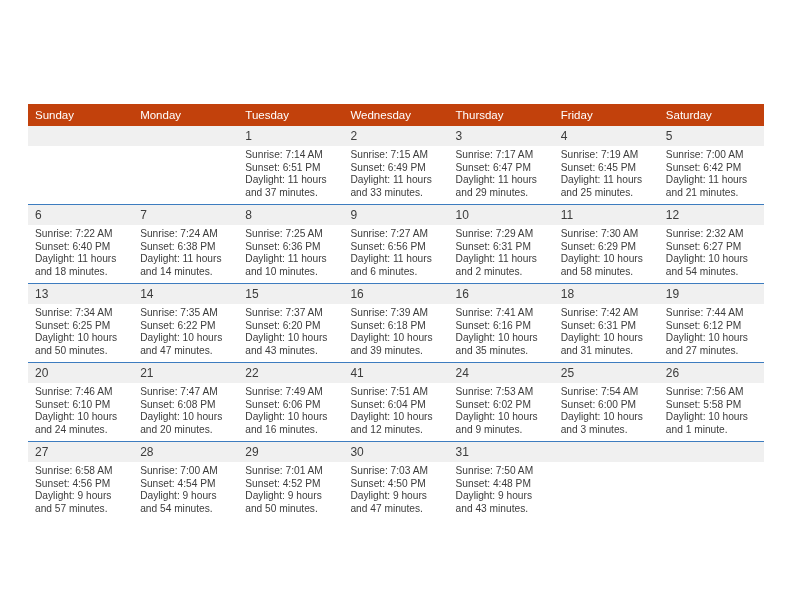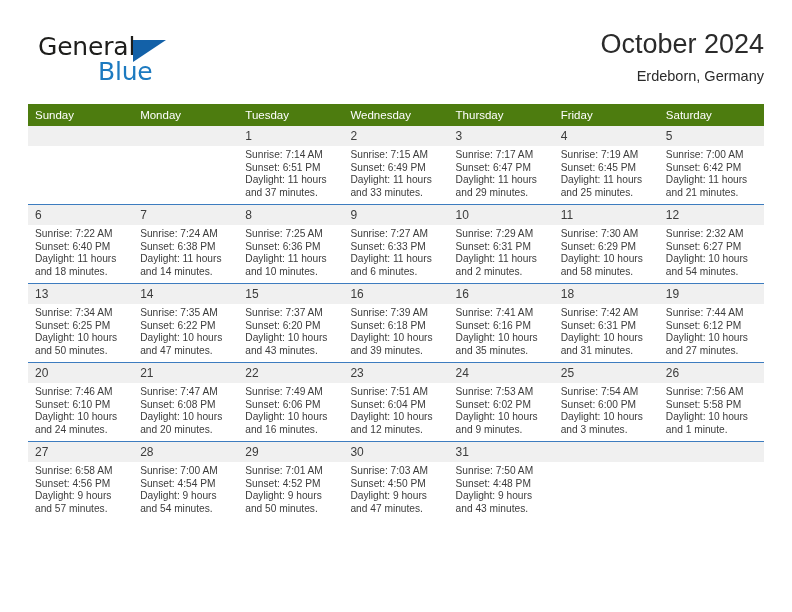--- a/index.html
+++ b/index.html
@@ -87,21 +87,21 @@
   
   .calendar {
     position: absolute;
     left: 28px;
     top: 104px;
     width: 736px;
     border-collapse: collapse;
     table-layout: fixed;
   }
   .calendar th {
-    background: #4d7c0f;
+    background: #c2410c;
     color: #ffffff;
     font-size: 11.5px;
     font-weight: normal;
     text-align: left;
     padding: 5px 0 5px 7px;
     height: 12px;
     border: none;
   }
   .calendar td {
     vertical-align: top;
@@ -134,34 +134,20 @@
   }
   td.empty .daynum {
     background: #f0f0f0;
   }
 </style>
 </head>
 <body>
 
 <div class="page">
 
-  <div class="topbar">
-
-    <div class="logo">
-      <span class="logo-general">General</span>
-      <span class="logo-tri"></span>
-      <span class="logo-blue">Blue</span>
-    </div>
-
-    <div class="title-block">
-      <div class="cal-title">October 2024</div>
-      <div class="cal-subtitle">Erdeborn, Germany</div>
-    </div>
-
-  </div>
 
   <table class="calendar">
     <thead>
       <tr>
         <th>Sunday</th>
         <th>Monday</th>
         <th>Tuesday</th>
         <th>Wednesday</th>
         <th>Thursday</th>
         <th>Friday</th>
@@ -247,21 +233,21 @@
               <div>Sunrise: 7:25 AM</div>
               <div>Sunset: 6:36 PM</div>
               <div>Daylight: 11 hours</div>
               <div>and 10 minutes.</div>
             </div>
           </td>
           <td class="">
             <span class="daynum">9</span>
             <div class="cellbody">
               <div>Sunrise: 7:27 AM</div>
-              <div>Sunset: 6:33 PM</div>
+              <div>Sunset: 6:56 PM</div>
               <div>Daylight: 11 hours</div>
               <div>and 6 minutes.</div>
             </div>
           </td>
           <td class="">
             <span class="daynum">10</span>
             <div class="cellbody">
               <div>Sunrise: 7:29 AM</div>
               <div>Sunset: 6:31 PM</div>
               <div>Daylight: 11 hours</div>
@@ -374,21 +360,21 @@
           <td class="">
             <span class="daynum">22</span>
             <div class="cellbody">
               <div>Sunrise: 7:49 AM</div>
               <div>Sunset: 6:06 PM</div>
               <div>Daylight: 10 hours</div>
               <div>and 16 minutes.</div>
             </div>
           </td>
           <td class="">
-            <span class="daynum">23</span>
+            <span class="daynum">41</span>
             <div class="cellbody">
               <div>Sunrise: 7:51 AM</div>
               <div>Sunset: 6:04 PM</div>
               <div>Daylight: 10 hours</div>
               <div>and 12 minutes.</div>
             </div>
           </td>
           <td class="">
             <span class="daynum">24</span>
             <div class="cellbody">

